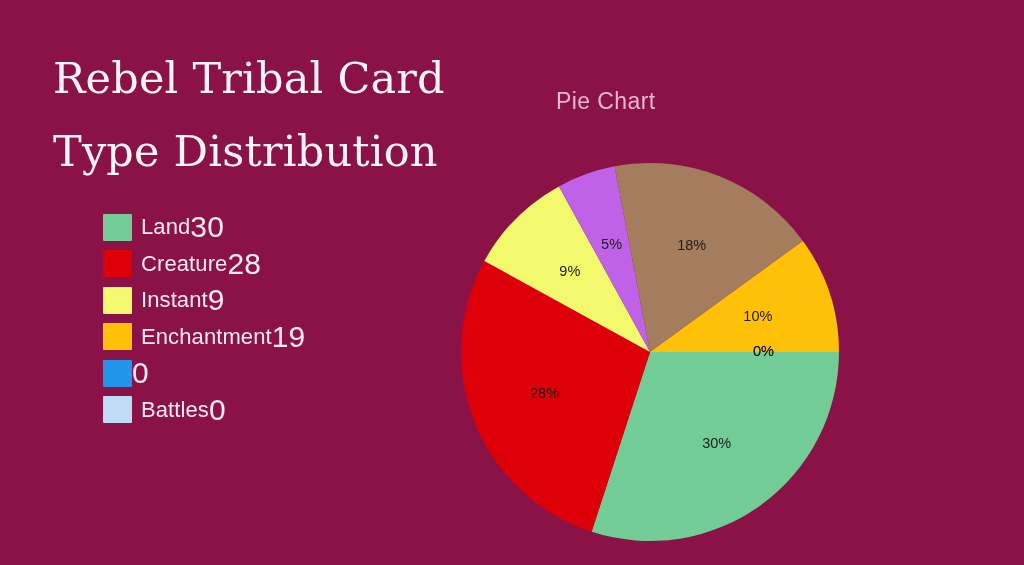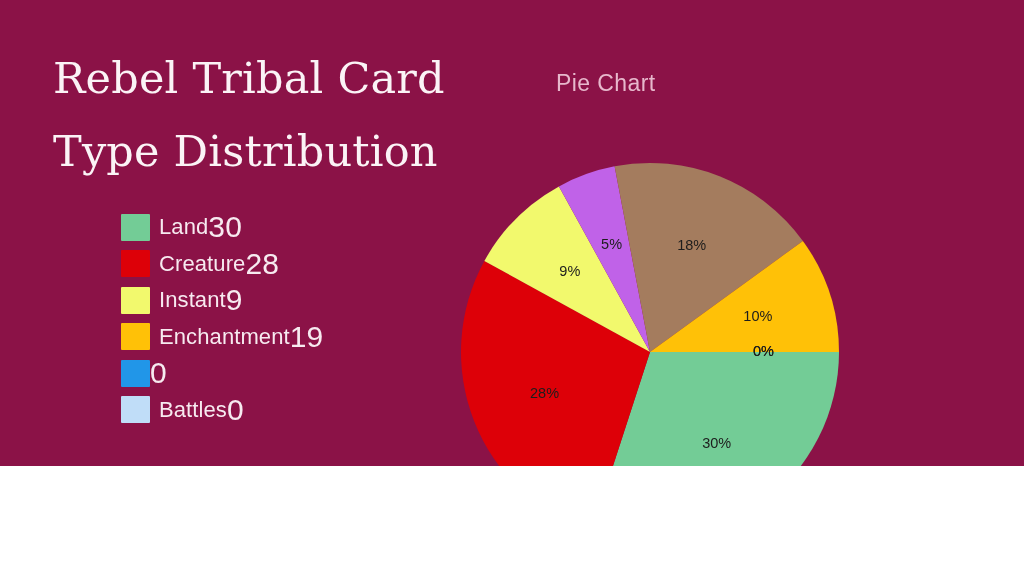--- a/index.html
+++ b/index.html
@@ -9,21 +9,21 @@
   }
   body {
     width: 1024px;
     height: 565px;
     overflow: hidden;
     font-family: "Liberation Sans", sans-serif;
   }
   #slide {
     position: relative;
     width: 1024px;
-    height: 466px;
+    height: 565px;
     background: #8B1247;
     overflow: hidden;
   }
 
   
   #title-block {
     position: absolute;
     left: 53px;
     top: 42px;
     width: 450px;
@@ -35,32 +35,32 @@
     color: #FBF3F6;
     font-weight: 400;
     letter-spacing: 0.2px;
     white-space: nowrap;
   }
 
   
   #chart-heading {
     position: absolute;
     left: 556px;
-    top: 70px;
+    top: 88px;
     font-family: "Liberation Sans", sans-serif;
     font-size: 23px;
     color: #E7B8CC;
     letter-spacing: 0.4px;
     font-weight: 400;
   }
 
   
   #legend {
     position: absolute;
-    left: 121px;
+    left: 103px;
     top: 209px;
     display: flex;
     flex-direction: column;
   }
   .legend-row {
     display: flex;
     align-items: center;
     height: 36.5px;
   }
   .legend-swatch {

